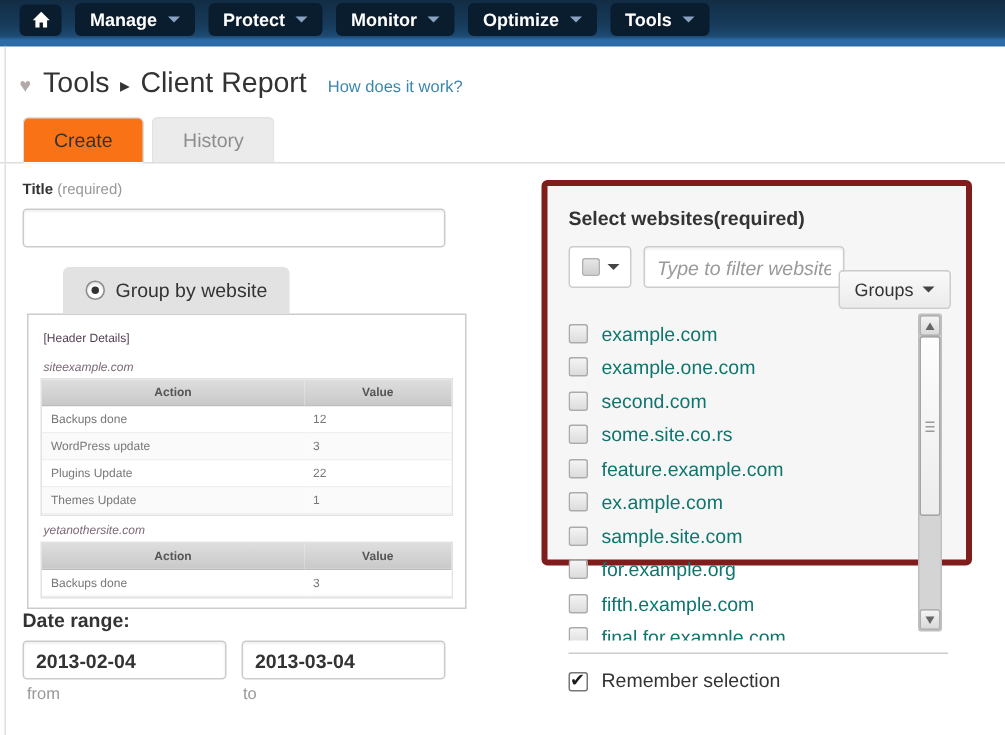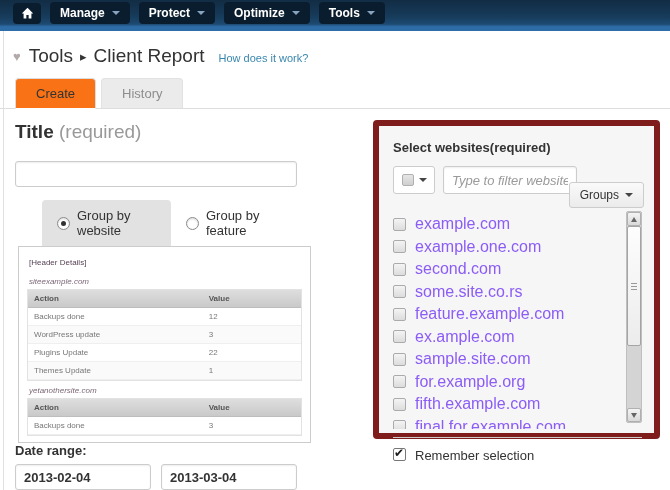--- a/index.html
+++ b/index.html
@@ -39,21 +39,21 @@
   .tabbar { display:flex; margin-top:11px; padding-left:15px; border-bottom:1px solid #ddd; }
   .tab {
     padding:7px 20px; font-size:13px; border-radius:4px 4px 0 0;
     margin-right:5px; cursor:pointer; margin-bottom:-1px;
   }
   .tab.active { background:#f97316; border:1px solid #ddd; border-bottom:1px solid #fff; color:#333; }
   .tab.inactive { background:#ebebeb; border:1px solid #e2e2e2; border-bottom:none; color:#8d8d8d; margin-bottom:0; }
   
   .content { position:absolute; top:98px; left:0; width:670px; height:392px; }
   .left-col { position:absolute; left:15px; top:23px; width:282px; }
-  .field-label { font-size:19px; margin-bottom:18px; }
+  .field-label { font-size:10px; margin-bottom:7px; }
   .field-label .lbl { font-weight:bold; color:#333; }
   .field-label .req { color:#999; }
   .text-input {
     border:1px solid #ccc; border-radius:3px; height:26px; width:100%;
     padding:0 8px; font-size:13px; color:#333; background:#fff;
     box-shadow:inset 0 1px 2px rgba(0,0,0,.07); outline:none;
     font-family:"Liberation Sans", sans-serif;
   }
   
   .group-tabs { display:flex; margin-top:13px; margin-left:3px;padding-left:24px; }
@@ -61,89 +61,93 @@
   .gtab.selected { background:#e2e2e2; }
   .radio { appearance:none; -webkit-appearance:none; width:13px; height:13px; min-width:13px;
     border:1px solid #8a8a8a; border-radius:50%; background:#fff; position:relative; margin:0;
     box-shadow:inset 0 1px 2px rgba(0,0,0,.15); cursor:pointer; }
   .radio:checked::after { content:""; position:absolute; top:3px; left:3px; width:5px; height:5px; border-radius:50%; background:#333; }
   
   .preview { margin-left:3px; width:293px; border:1px solid #ccc; background:#fff; padding:9px 8px 6px 8px; }
   .ph-header { font-size:8px; color:#533f53; margin:2px 0 10px 2px; }
   .site-name { font-size:8px; color:#7c6876; margin:5px 0 3px 2px;font-style:italic; }
   .ptable { width:100%; border-collapse:separate; border-spacing:0; font-size:8px; border:1px solid #e2e2e2; }
-  .ptable th { background:linear-gradient(#dedede,#c9c9c9); color:#555; font-weight:bold; text-align:left; padding:4px 6px; border-bottom:1px solid #bdbdbd; }
+  .ptable th { background:linear-gradient(#dedede,#c9c9c9); color:#555; font-weight:bold; text-align:center; padding:4px 6px; border-bottom:1px solid #bdbdbd; }
   .ptable th:first-child, .ptable td:first-child { width:64%; }
   .ptable td { padding:4px 6px; color:#777; border-bottom:1px solid #efefef; background:#fff; }
   .ptable tr:nth-child(even) td { background:#fafafa; }
   
   .date-label { font-size:13px; font-weight:bold; }
   .date-row { display:flex; gap:10px; margin-top:6px; }
   .date-input { width:136px; font-weight:bold; }
   .date-sub { display:flex; font-size:11px; color:#999; margin-top:4px; }
   .date-sub .from { margin-left:3px; width:144px; }
   
   .cb { appearance:none; -webkit-appearance:none; width:13px; height:13px; min-width:13px;
     border:1px solid #ababab; border-radius:2px; background:linear-gradient(#f4f4f4,#dcdcdc);
     position:relative; margin:0; cursor:pointer; }
   .cb:checked { background:#fff; border-color:#777; }
   .cb:checked::after { content:"\2714"; position:absolute; top:-3px; left:0; font-size:12px; color:#1a1a1a; }
   .cb-grey { background:linear-gradient(#e6e6e6,#cfcfcf); border-color:#b0b0b0; }
   
   .panel {
-    position:absolute; left:373px; top:22px; width:287px; height:319px;
-    background:#f6f6f6; border:6px solid #7f1d1d; border-radius:4px; padding:14px;
+    position:absolute; left:361px; top:22px; width:287px; height:257px;
+    background:#f6f6f6; border:4px solid #7f1d1d; border-radius:4px; padding:14px;
   }
   .panel-title { font-size:13px; font-weight:bold; color:#333; margin-bottom:11px; }
   .filter-row { display:flex; gap:8px; }
   .select-all { width:42px; height:28px; background:#fff; border:1px solid #ccc; border-radius:3px;
     display:flex; align-items:center; justify-content:center; gap:5px; cursor:pointer; }
   .select-all .cb { width:12px; height:12px; min-width:12px; }
   .filter-input { width:134px; height:28px; }
   .filter-input::placeholder { color:#9a9a9a; font-style:italic; }
   .groups-btn {
     position:absolute; top:56px; right:10px; padding:5px 10px; font-size:12px; color:#333;
     background:linear-gradient(#fafafa,#ebebeb); border:1px solid #ccc; border-radius:3px;
     display:flex; align-items:center; gap:6px; cursor:pointer;
   }
   .site-list { position:absolute; left:14px; top:90px; width:235px; height:213px; overflow:hidden; }
   .site-item { display:flex; align-items:center; gap:9px; height:16px; margin-bottom:6.5px; cursor:pointer; }
-  .site-item span { font-size:16px; color:#8b5cf6; }
+  .site-item span { font-size:13px; color:#0f766e; }
   
   .scrollbar { position:absolute; left:247px; top:85px; width:16px; height:212px;
     background:#d4d4d4; border:1px solid #bfbfbf; border-radius:2px; }
   .sb-btn { position:absolute; left:0; right:0; height:14px;
     background:linear-gradient(#f4f4f4,#d9d9d9); border:1px solid #b0b0b0; border-radius:2px;
     display:flex; align-items:center; justify-content:center; cursor:pointer; }
   .sb-btn.up { top:0; } .sb-btn.down { bottom:0; }
   .tri-up { width:0; height:0; border-left:3px solid transparent; border-right:3px solid transparent; border-bottom:5px solid #666; }
   .tri-down { width:0; height:0; border-left:3px solid transparent; border-right:3px solid transparent; border-top:5px solid #666; }
   .sb-thumb { position:absolute; top:14px; left:0; right:0; height:120px;
     background:linear-gradient(#fdfdfd,#ececec); border:1px solid #a5a5a5; border-radius:2px; cursor:grab; }
   .grip { position:absolute; top:50%; left:3px; right:3px; height:1px; background:#9a9a9a;
     box-shadow:0 -3px 0 #9a9a9a, 0 3px 0 #9a9a9a; }
   .panel-divider { position:absolute; left:14px; right:12px; top:311px; border-top:1px solid #ccc; }
-  .remember-row { position:absolute; left:14px; top:322px; display:flex; align-items:flex-start; gap:9px; cursor:pointer; }
+  .remember-row { position:absolute; left:14px; top:322px; display:flex; align-items:flex-end; gap:9px; cursor:pointer; }
   .remember-row span { font-size:13px; color:#333; }
 </style>
 </head>
 <body>
 
 <div class="navbar">
   <div class="home-btn">
     <svg width="13" height="13" viewBox="0 0 16 16">
       <path d="M8 1 L15 8 H12.8 V14 H9.4 V9.8 H6.6 V14 H3.2 V8 H1 Z" fill="#ffffff"></path>
     </svg>
   </div>
   <div class="nav-btn">
     <span>Manage</span>
     <span class="caret"></span>
   </div>
   <div class="nav-btn">
     <span>Protect</span>
+    <span class="caret"></span>
+  </div>
+  <div class="nav-btn">
+    <span>Monitor</span>
     <span class="caret"></span>
   </div>
   <div class="nav-btn">
     <span>Optimize</span>
     <span class="caret"></span>
   </div>
   <div class="nav-btn">
     <span>Tools</span>
     <span class="caret"></span>
   </div>
@@ -171,24 +175,20 @@
       <span class="lbl">Title</span>
       <span class="req">(required)</span>
     </div>
     <input class="text-input" style="">
 
     <div class="group-tabs">
       <div class="gtab selected">
         <input type="radio" name="groupmode" class="radio" checked="" style="">
         <span>Group by website</span>
       </div>
-      <div class="gtab">
-        <input type="radio" name="groupmode" class="radio" style="">
-        <span>Group by feature</span>
-      </div>
     </div>
 
     <div class="preview">
       <div class="ph-header">[Header Details]</div>
 
       <div class="site-name">siteexample.com</div>
       <table class="ptable">
         <thead>
           <tr>
             <th>Action</th>

